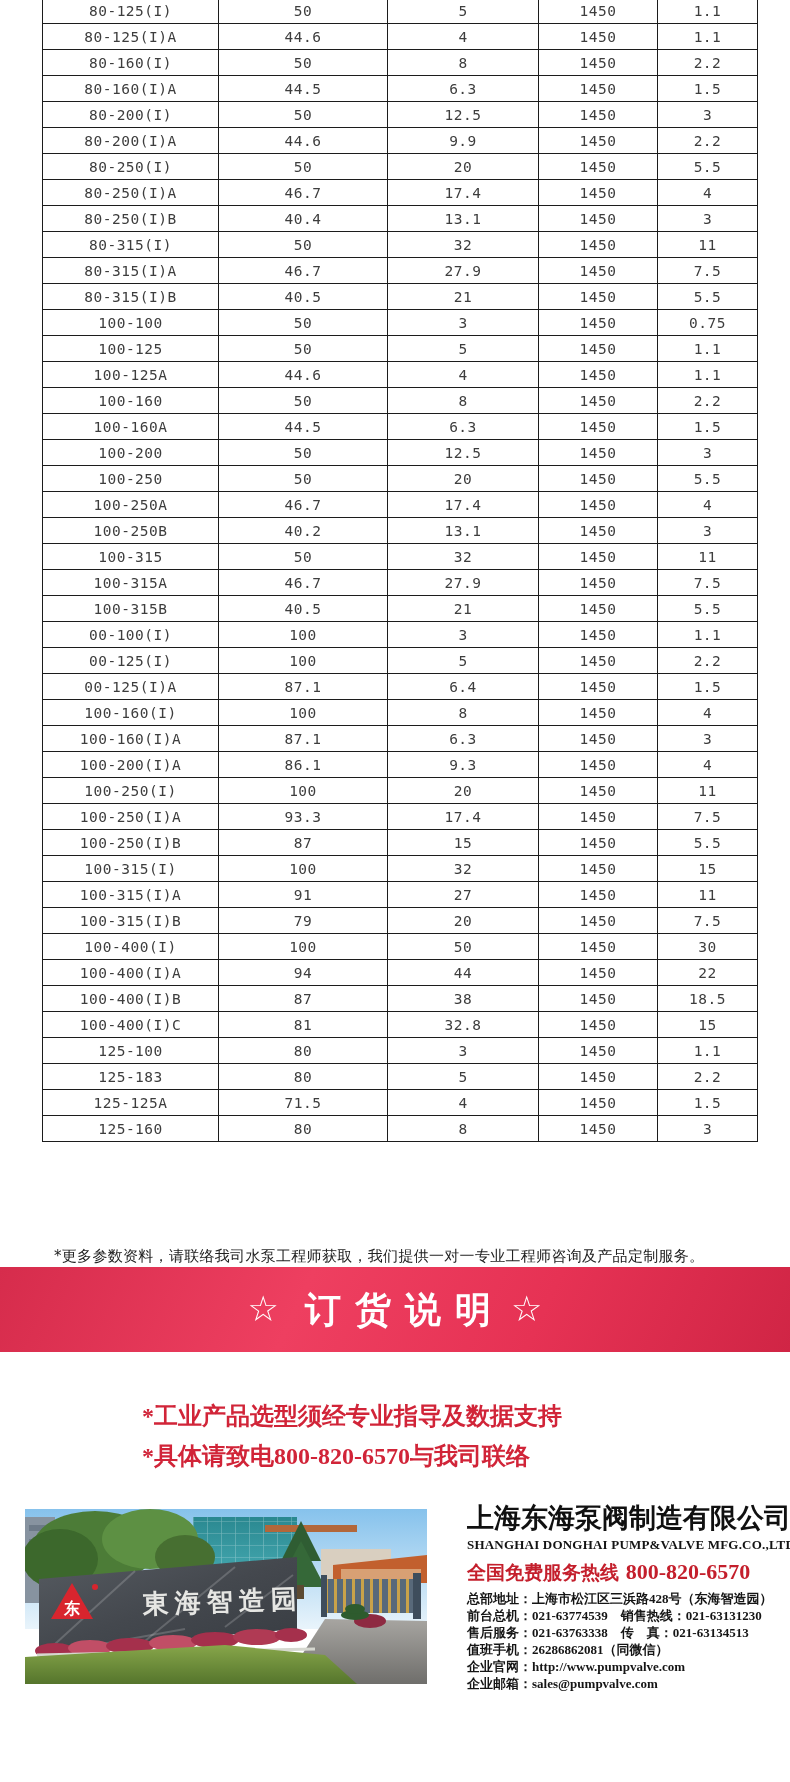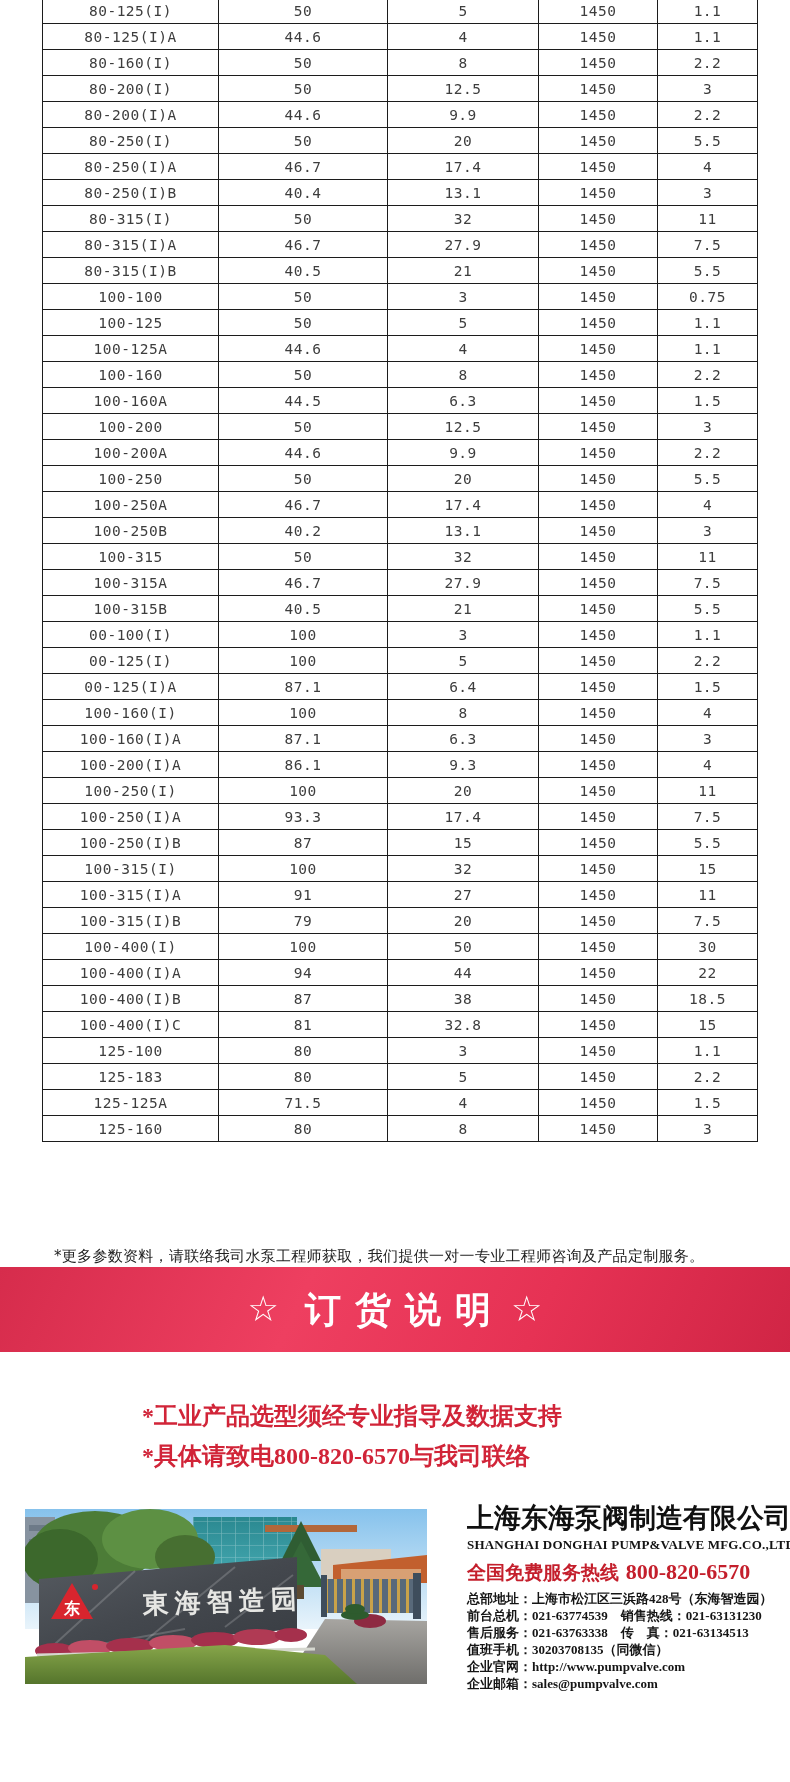--- a/index.html
+++ b/index.html
@@ -71,20 +71,27 @@
             <td>1.1</td>
           </tr>
           <tr>
             <td>80-160(I)</td>
             <td>50</td>
             <td>8</td>
             <td>1450</td>
             <td>2.2</td>
           </tr>
           <tr>
+            <td>80-160(I)A</td>
+            <td>44.5</td>
+            <td>6.3</td>
+            <td>1450</td>
+            <td>1.5</td>
+          </tr>
+          <tr>
             <td>80-200(I)</td>
             <td>50</td>
             <td>12.5</td>
             <td>1450</td>
             <td>3</td>
           </tr>
           <tr>
             <td>80-200(I)A</td>
             <td>44.6</td>
             <td>9.9</td>
@@ -167,27 +174,20 @@
             <td>6.3</td>
             <td>1450</td>
             <td>1.5</td>
           </tr>
           <tr>
             <td>100-200</td>
             <td>50</td>
             <td>12.5</td>
             <td>1450</td>
             <td>3</td>
-          </tr>
-          <tr>
-            <td>100-200A</td>
-            <td>44.6</td>
-            <td>9.9</td>
-            <td>1450</td>
-            <td>2.2</td>
           </tr>
           <tr>
             <td>100-250</td>
             <td>50</td>
             <td>20</td>
             <td>1450</td>
             <td>5.5</td>
           </tr>
           <tr>
             <td>100-250A</td>
@@ -495,19 +495,19 @@
     <div class="company-name">上海东海泵阀制造有限公司</div>
     <div class="company-en">SHANGHAI DONGHAI PUMP&amp;VALVE MFG.CO.,LTD.</div>
     <div class="hotline">
       <span>全国免费服务热线</span>
       <span class="hotline-number">800-820-6570</span>
     </div>
     <div class="contacts">
         <div class="contact-line">总部地址：上海市松江区三浜路428号（东海智造园）</div>
         <div class="contact-line">前台总机：021-63774539　销售热线：021-63131230</div>
         <div class="contact-line">售后服务：021-63763338　传　真：021-63134513</div>
-        <div class="contact-line">值班手机：30203708135（同微信）</div>
+        <div class="contact-line">值班手机：26286862081（同微信）</div>
         <div class="contact-line">企业官网：http://www.pumpvalve.com</div>
         <div class="contact-line">企业邮箱：sales@pumpvalve.com</div>
       </div>
   </div>
 
 </div>
 
 </body></html>

